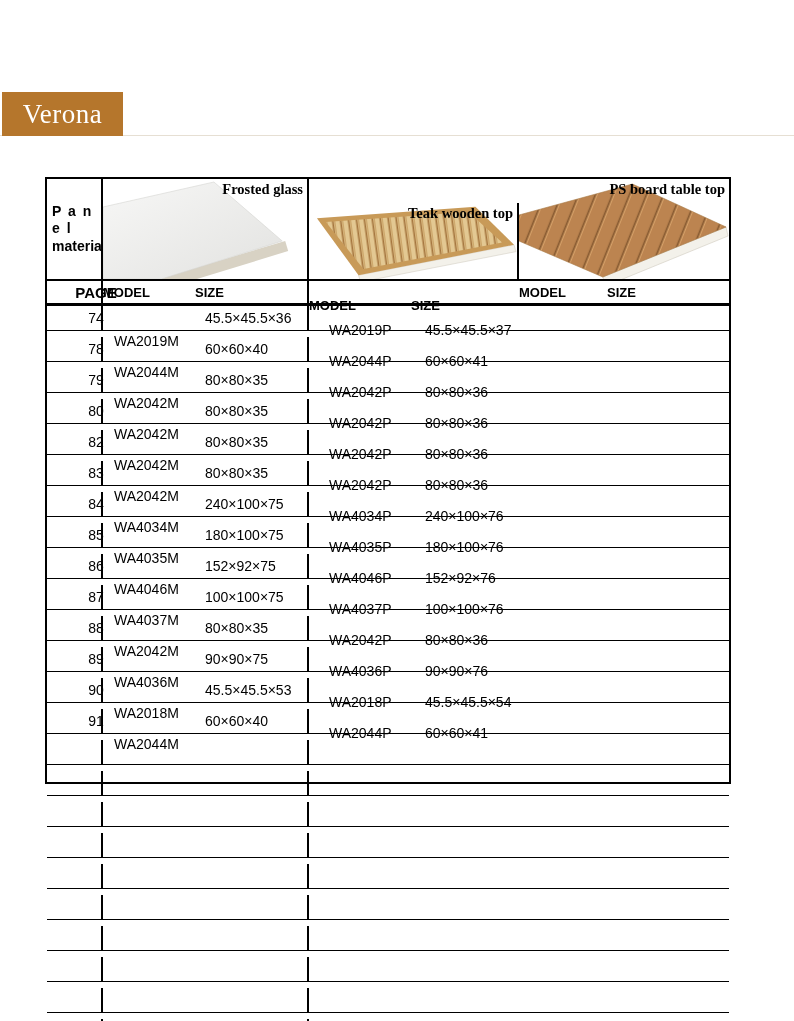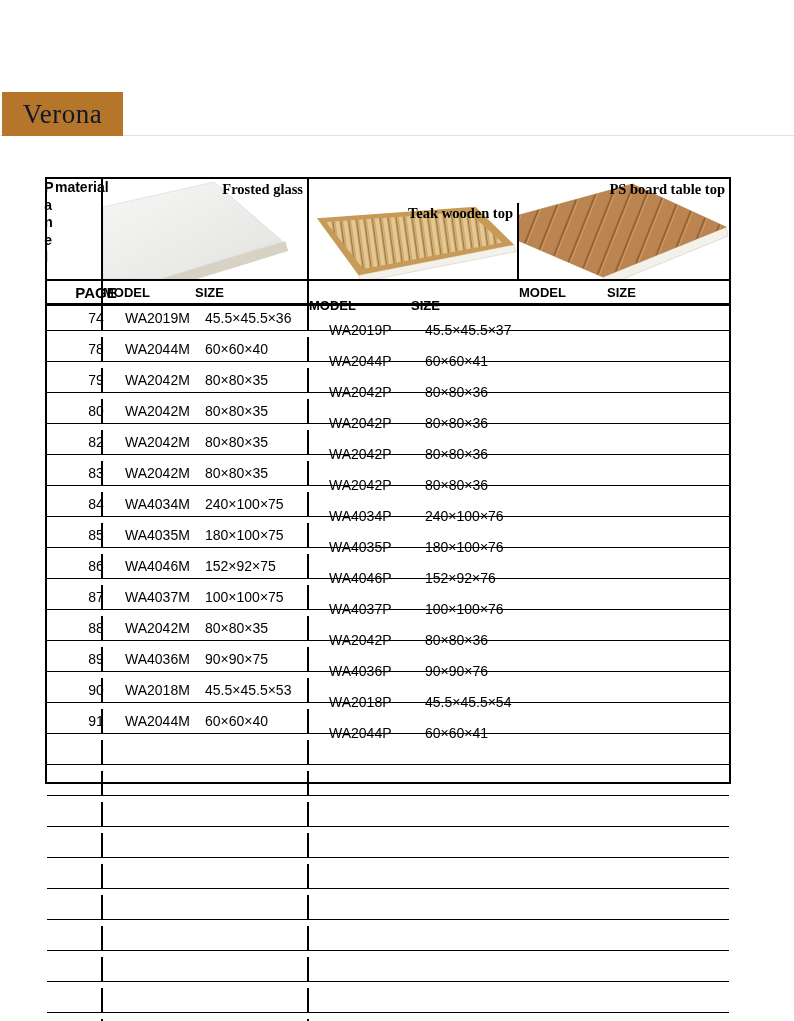--- a/index.html
+++ b/index.html
@@ -2,21 +2,21 @@
 <html><head>
 <meta charset="utf-8">
 <style>
   html,body{margin:0;padding:0;background:#ffffff;}
   .sheet{position:relative;width:794px;height:1021px;background:#ffffff;
          font-family:"Liberation Sans",sans-serif;color:#000;overflow:hidden;}
 
   
   .brand-box{position:absolute;left:2px;top:92px;width:121px;height:44px;
              background:#b5762c;display:flex;align-items:center;justify-content:center;z-index:2;}
-  .brand-text{font-family:"Liberation Serif",serif;color:#0f172a;font-size:27px;letter-spacing:.5px;}
+  .brand-text{font-family:"Liberation Serif",serif;color:#ffffff;font-size:27px;letter-spacing:.5px;}
   .hairline{position:absolute;left:0;top:135px;width:794px;height:1px;background:#e6dfd3;}
 
   
   .catalog{position:absolute;left:45px;top:177px;width:686px;height:607px;
            border:2px solid #000;box-sizing:border-box;display:flex;flex-direction:column;}
   .row-images{height:100px;flex:none;display:flex;border-bottom:2px solid #000;}
   .row-head{height:22px;flex:none;display:flex;border-bottom:3px solid #000;}
   .tbody{flex:1;display:flex;flex-direction:column;gap:6px;}
   .trow{flex:1;display:flex;border-bottom:1.5px solid #000;}
   .trow:last-child{border-bottom:none;}
@@ -24,35 +24,35 @@
   
   .col-page{width:56px;flex:none;border-right:2px solid #000;box-sizing:border-box;position:relative;padding-left:44px;}
   .col-s1{width:206px;flex:none;border-right:2px solid #000;box-sizing:border-box;position:relative;}
   .col-s2{width:210px;flex:none;border-right:2px solid #000;box-sizing:border-box;position:relative;margin-top:24px;}
   .col-s3{flex:1;position:relative;padding-left:39px;}
 
   
   .img-cell{overflow:hidden;}
   .img-label{position:absolute;top:2px;right:4px;font-weight:bold;font-size:14.5px;z-index:2;white-space:nowrap;font-family:Liberation Serif, serif;}
   .panel-svg{position:absolute;left:0;top:0;width:100%;height:100%;}
-  .pm-cell{display:flex;flex-direction:row;justify-content:center;padding-left:5px;
+  .pm-cell{display:flex;flex-direction:column;justify-content:center;padding-left:5px;
            font-weight:bold;font-size:14px;line-height:1.25;}
   .pm1{letter-spacing:1.5px;}
 
   
   .head-page{display:flex;align-items:center;justify-content:center;font-weight:bold;font-size:15px;}
   .hm,.hs{position:absolute;top:50%;transform:translateY(-50%);font-weight:bold;font-size:13px;text-align:left;}
   .col-s1 .hm{left:0;width:100px;}   .col-s1 .hs{left:92px;width:100px;}
   .col-s2 .hm{left:0;width:106px;}   .col-s2 .hs{left:102px;width:106px;}
   .col-s3 .hm{left:0;width:100px;}   .col-s3 .hs{left:88px;width:108px;}
 
   
   .page-val{display:flex;align-items:center;justify-content:center;font-size:14px;}
   .model,.size{position:absolute;top:50%;transform:translateY(-50%);font-size:14px;white-space:nowrap;}
-  .col-s1 .model{left:22px;}  .col-s1 .size{left:102px;}
+  .col-s1 .model{left:11px;margin-top:23px;}  .col-s1 .size{left:102px;}
   .col-s2 .model{left:20px;}  .col-s2 .size{left:116px;}
   .col-s3 .model{left:20px;}  .col-s3 .size{left:120px;}
 </style>
 </head>
 <body>
 
 <div class="sheet">
 
   <div class="brand-box">
     <span class="brand-text">Verona</span>

